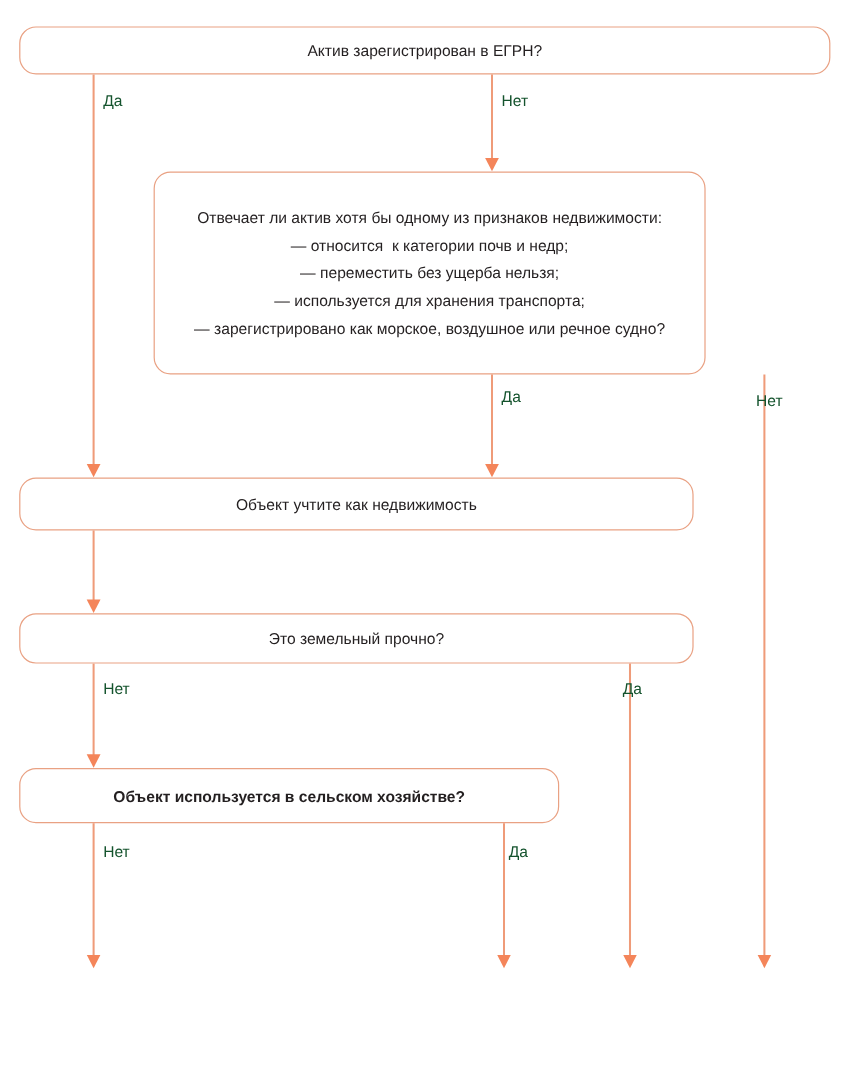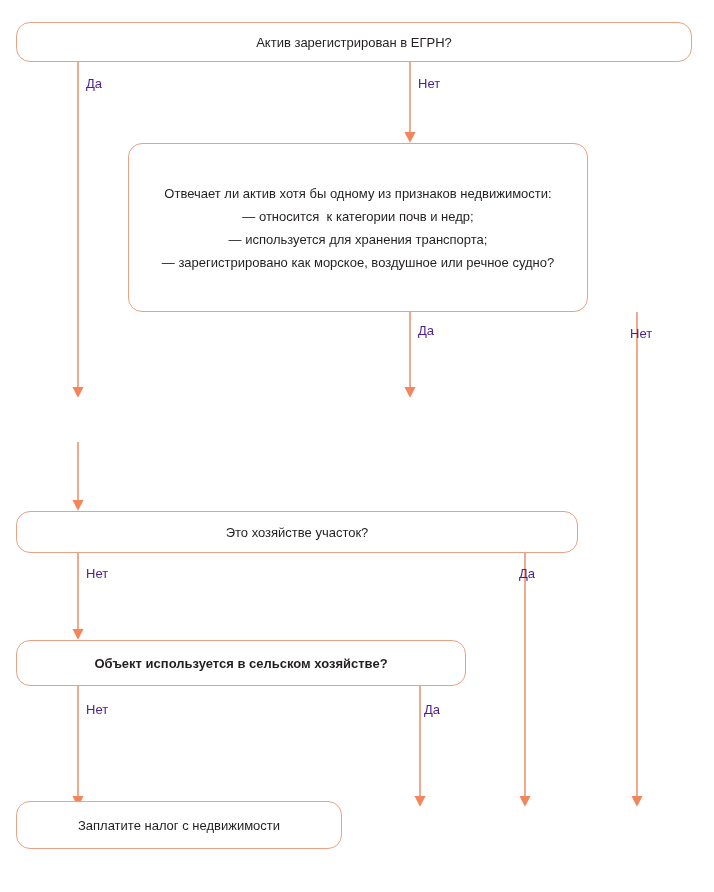--- a/index.html
+++ b/index.html
@@ -50,21 +50,21 @@
   }
   .node-multiline .node-text {
     line-height: 23px;
   }
   .node-multiline .node-text .ln {
     display: block;
     white-space: pre;
   }
   .edge-label {
     position: absolute;
-    color: #4c1d95;
+    color: #14532d;
     font-size: 13px;
     line-height: 1;
     white-space: nowrap;
     z-index: 3;
   }
 </style>
 </head>
 <body>
 
 <div id="flowchart-root">
@@ -98,37 +98,38 @@
   </svg>
 
   <div class="node" style="left:16px; top:22px; width:676px; height:40px;">
     <span class="node-text">Актив зарегистрирован в ЕГРН?</span>
   </div>
 
   <div class="node node-multiline" style="left:128px; top:143px; width:460px; height:169px;">
     <span class="node-text">
       <span class="ln">Отвечает ли актив хотя бы одному из признаков недвижимости:</span>
       <span class="ln">— относится  к категории почв и недр;</span>
+      <span class="ln">— переместить без ущерба нельзя;</span>
       <span class="ln">— используется для хранения транспорта;</span>
       <span class="ln">— зарегистрировано как морское, воздушное или речное судно?</span>
     </span>
   </div>
 
+  <div class="node" style="left:16px; top:398px; width:562px; height:44px;">
+    <span class="node-text">Объект учтите  как недвижимость</span>
+  </div>
 
   <div class="node" style="left:16px; top:511px; width:562px; height:42px;">
-    <span class="node-text">Это хозяйстве участок?</span>
+    <span class="node-text">Это земельный прочно?</span>
   </div>
 
   <div class="node" style="left:16px; top:640px; width:450px; height:46px;font-weight:bold;">
     <span class="node-text">Объект используется в сельском хозяйстве?</span>
   </div>
 
-  <div class="node" style="left:16px; top:801px; width:326px; height:48px;">
-    <span class="node-text">Заплатите налог с недвижимости</span>
-  </div>
 
 
   <div class="edge-label" style="left:86px; top:77px;">Да</div>
   <div class="edge-label" style="left:418px; top:77px;">Нет</div>
   <div class="edge-label" style="left:418px; top:324px;">Да</div>
   <div class="edge-label" style="left:630px; top:327px;">Нет</div>
   <div class="edge-label" style="left:86px; top:567px;">Нет</div>
   <div class="edge-label" style="left:519px; top:567px;">Да</div>
   <div class="edge-label" style="left:86px; top:703px;">Нет</div>
   <div class="edge-label" style="left:424px; top:703px;">Да</div>

